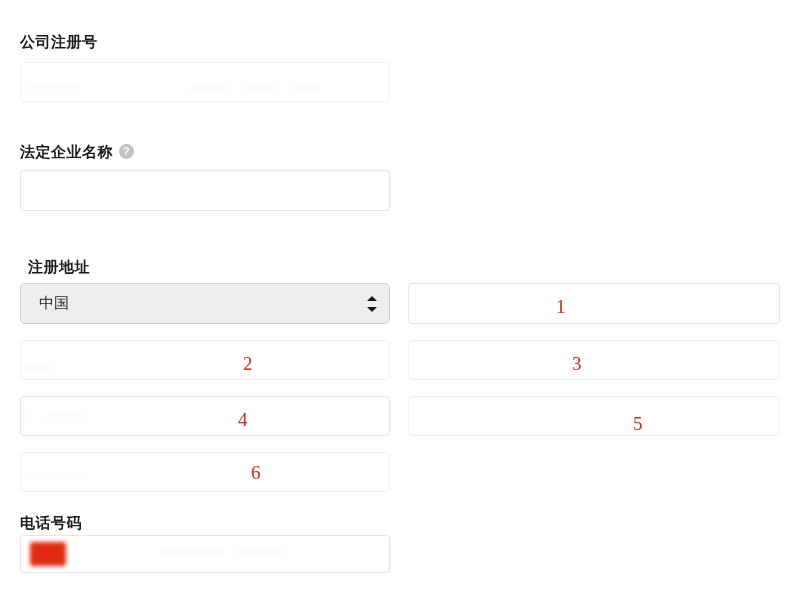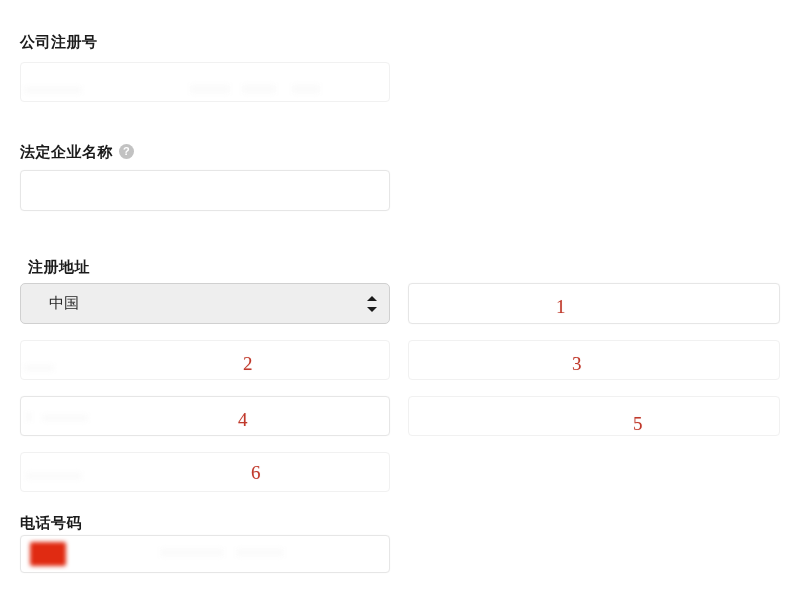--- a/index.html
+++ b/index.html
@@ -83,21 +83,21 @@
 
   
   .cselect {
     position: absolute;
     box-sizing: border-box;
     background: #eeeeee;
     border: 1px solid #d0d0d0;
     border-radius: 5px;
     font-size: 15px;
     color: #262626;
-    padding: 0 28px 0 28px;
+    padding: 0 28px 0 18px;
     line-height: 38px;
     font-family: "Liberation Sans", "DejaVu Sans", sans-serif;
     cursor: pointer;
   }
   .cselect .stepper {
     position: absolute;
     right: 12px;
     top: 50%;
     transform: translateY(-50%);
     width: 10px;

